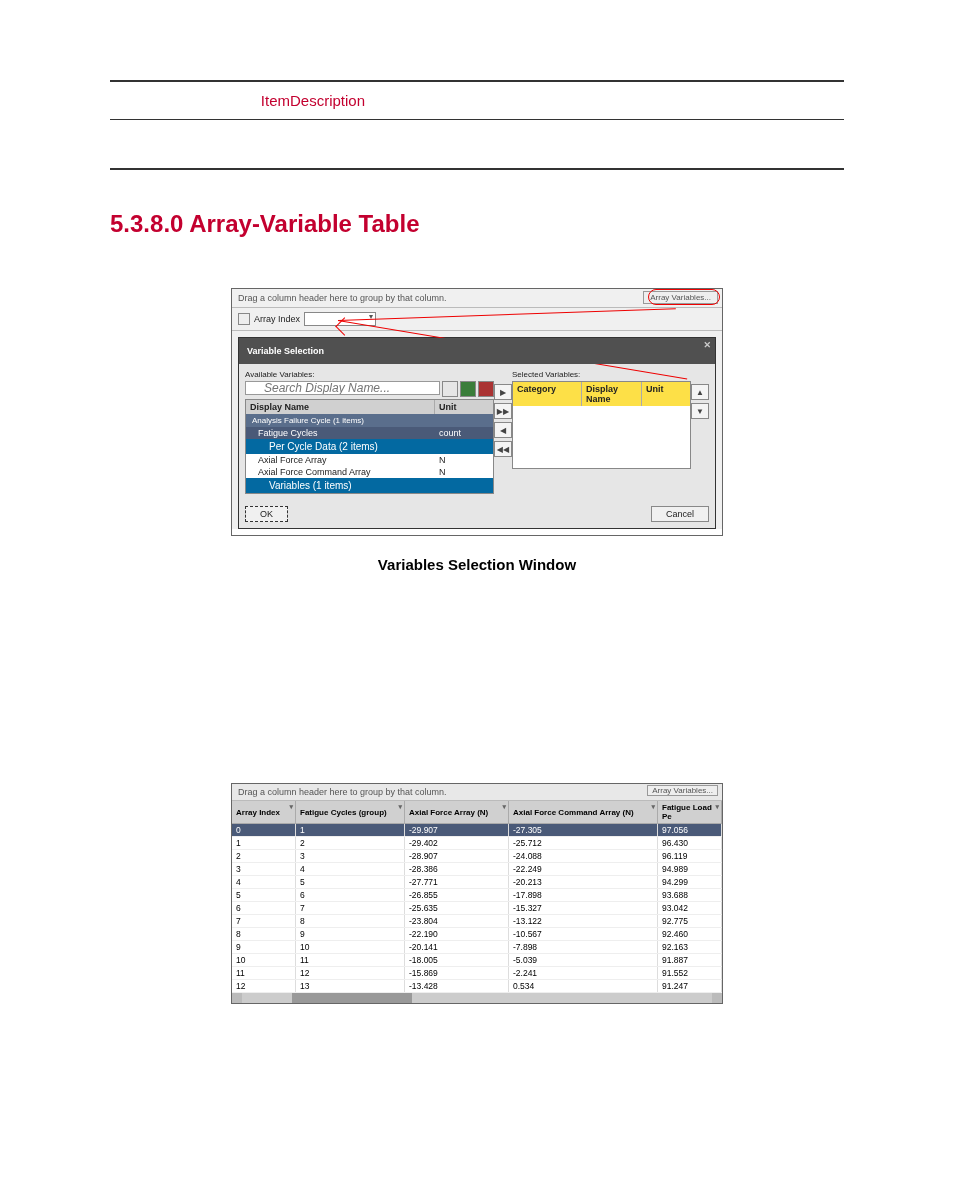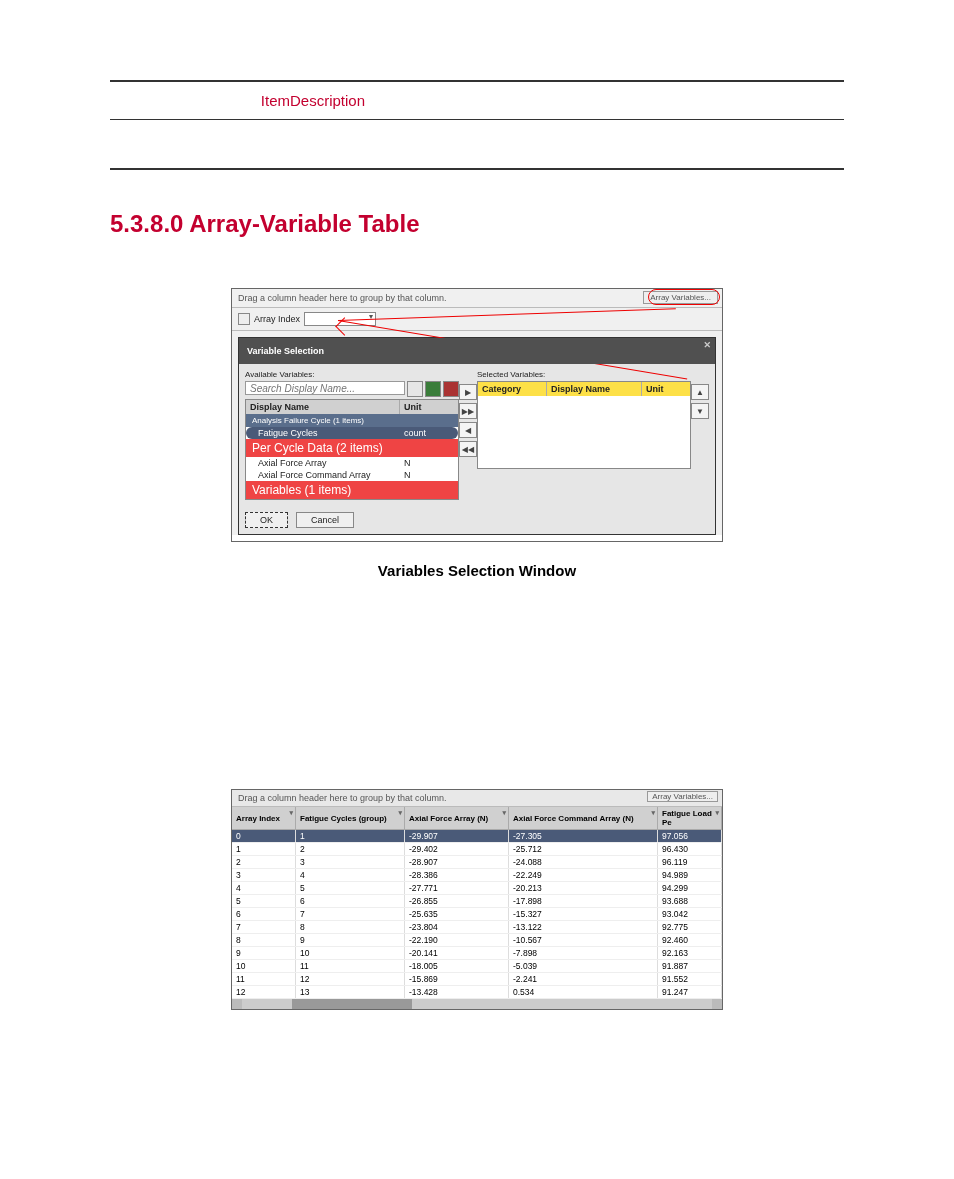--- a/index.html
+++ b/index.html
@@ -151,24 +151,24 @@
     border: 1px solid #888;
     background: #f4f4f4;
     display: flex; align-items: center; justify-content: center;
     font-size: 8px; color: #444;
   }
   .fig1 .panel-label { font-size: 8px; margin-bottom: 2px; }
   .fig1 .search-row {
     display: flex; gap: 2px; margin-bottom: 2px;
   }
   .fig1 .search-row input {
-    flex: 1; height: 12px; font-size: 10px;
+    flex: 1; height: 12px; font-size: 12px;
     font-style: italic; color: #888;
     border: 1px solid #999;
-    padding: 0 4px;
+    padding: 0 18px;
   }
   .fig1 .mini { width: 14px; height: 14px; border: 1px solid #888; }
   .mini.g { background: #3a7d3a; }
   .mini.r { background: #a33; }
 
   .fig1 .tree {
     border: 1px solid #888;
     background: #fff;
   }
   .fig1 .tree-head {
@@ -176,42 +176,42 @@
     font-weight: bold;
   }
   .fig1 .tree-head .th1 { flex: 1; padding: 2px 4px; border-right: 1px solid #aaa; }
   .fig1 .tree-head .th2 { width: 50px; padding: 2px 4px; }
   .fig1 .grp {
     background: #5a6e8c; color: #fff;
     padding: 2px 6px;
     font-size: 8px;
   }
   .fig1 .grp2 {
-    background: #ef4444; color: #fff;
-    padding: 2px 6px;
-    font-size: 12px;
-  }
-  .fig1 .trow { display: flex; border-radius: 6px; }
+    background: #0369a1; color: #fff;
+    padding: 2px 23px;
+    font-size: 10px;
+  }
+  .fig1 .trow { display: flex; }
   .fig1 .trow .td1 { flex: 1; padding: 1px 12px; }
   .fig1 .trow .td2 { width: 50px; padding: 1px 4px; }
   .fig1 .trow.sel-row { background: #4a5a78; color: #fff; }
 
   .fig1 .sel-table {
     border: 1px solid #888;
     background: #fff;
     height: 86px;
   }
   .fig1 .sel-head { display: flex; background: #fde047; font-weight: bold; }
   .fig1 .sel-head div { padding: 2px 4px; border-right: 1px solid #aaa; }
   .fig1 .sh1 { width: 60px; }
   .fig1 .sh2 { flex: 1; }
   .fig1 .sh3 { width: 40px; border-right: none !important; }
 
   .fig1 .dlg-foot {
-    display: flex; justify-content: flex-start;
+    display: flex; justify-content: space-between;
     gap: 8px; padding: 6px;
   }
   .fig1 .btn {
     border: 1px solid #888; background: #f0f0f0;
     padding: 2px 14px; font-size: 9px;
   }
   .fig1 .btn.ok { border: 1px dashed #333; }
 
   
   .fig2 {

